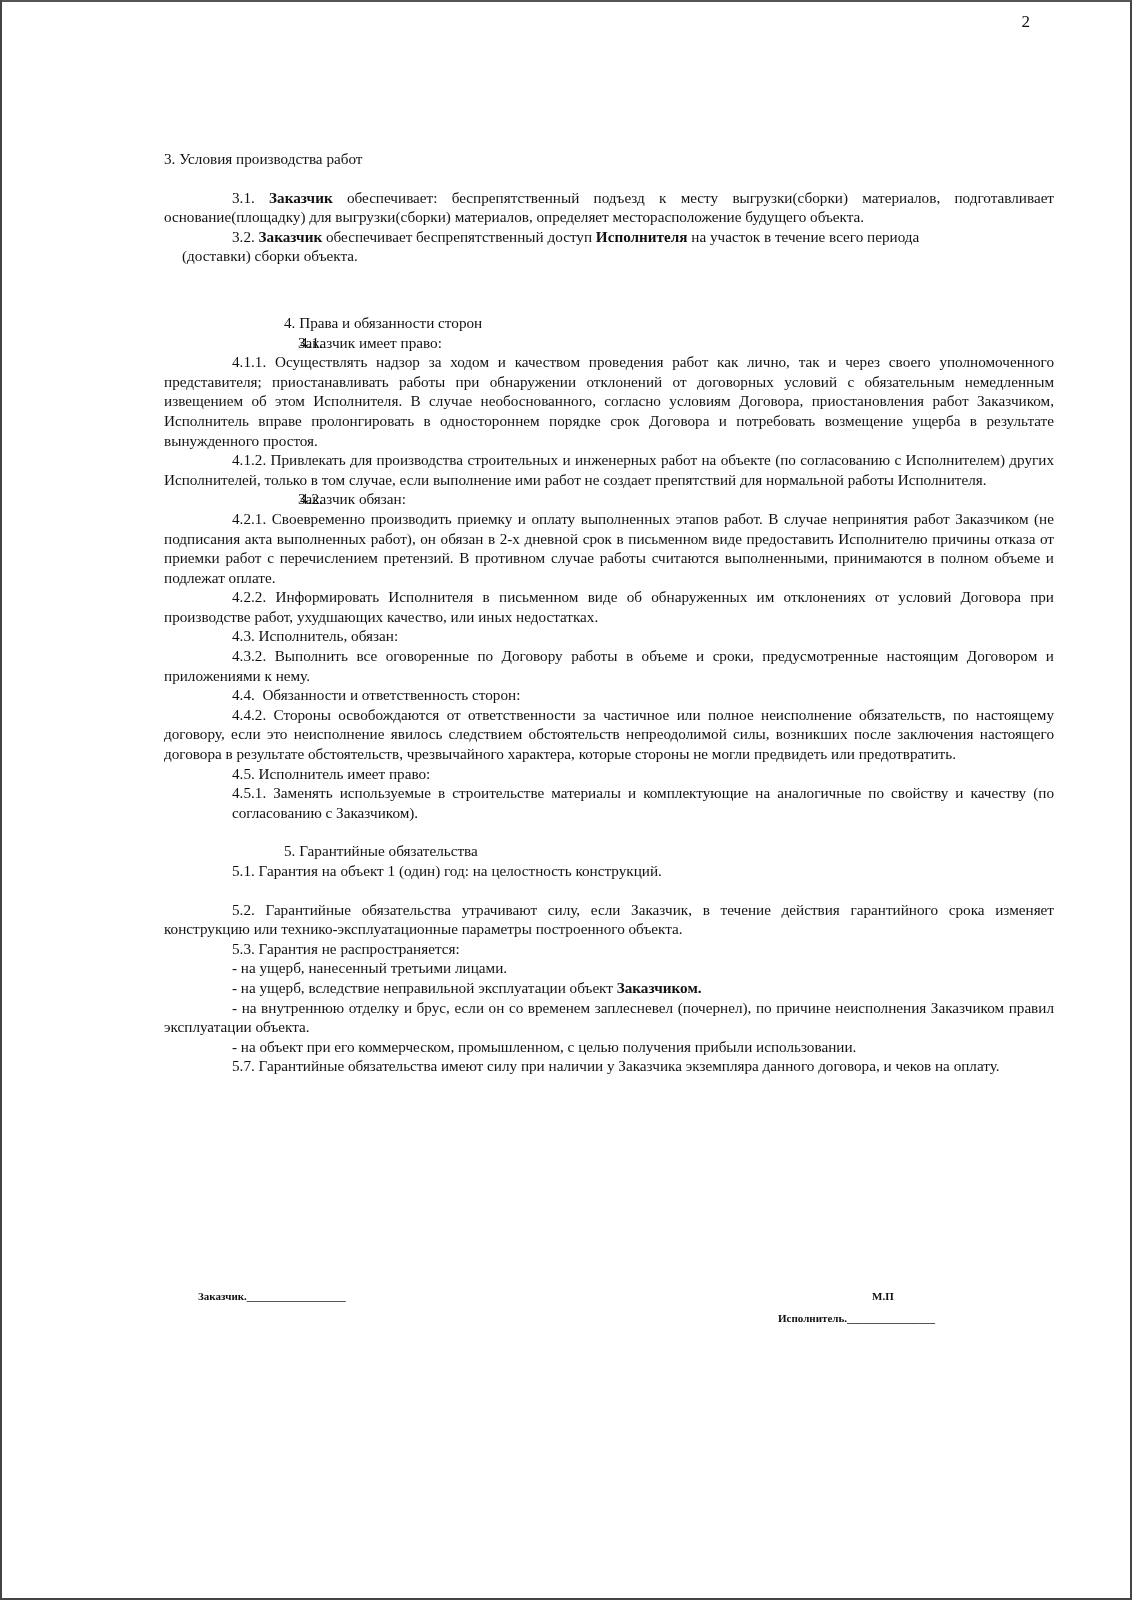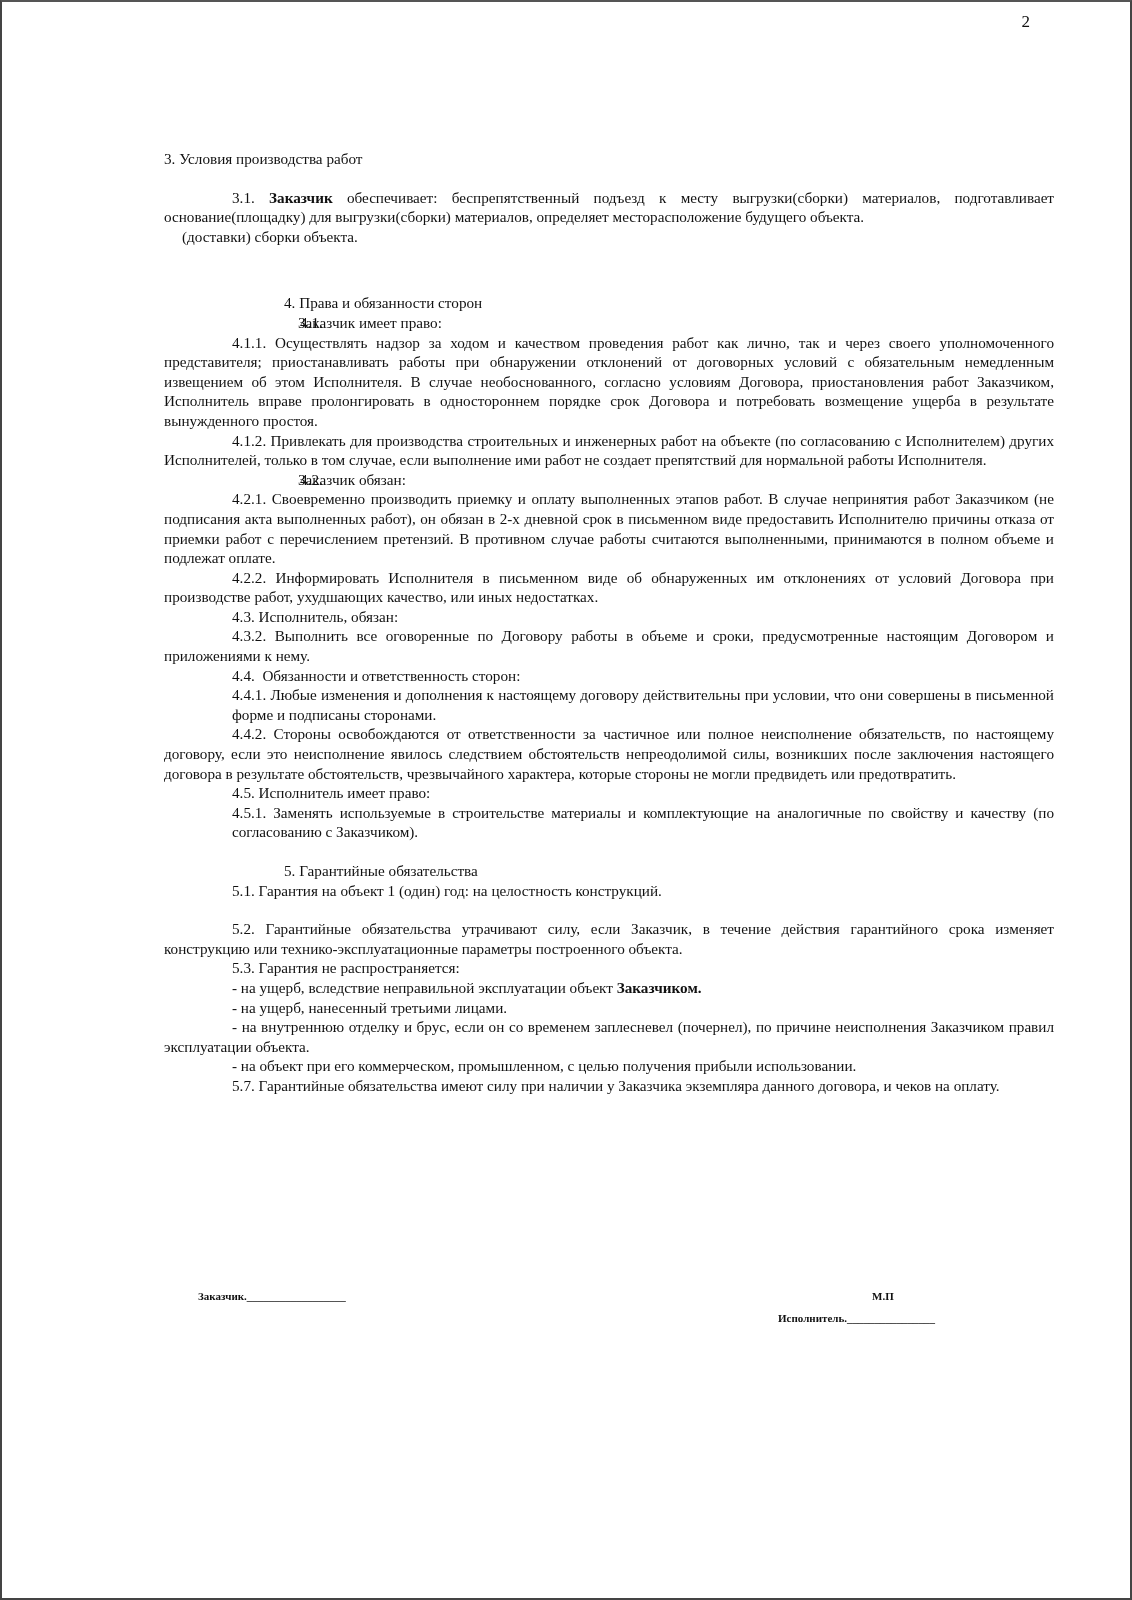--- a/index.html
+++ b/index.html
@@ -35,43 +35,43 @@
 </head>
 <body>
 
 <div class="page">
   <div class="pageno" style="right:100px; top:10px;">2</div>
 
   <div class="doc">
 
     <p class="h" style="margin-top:147px;">3. Условия производства работ</p>
     <p class="ind" style="margin-top:19px;"><span>3.1.</span> <b>Заказчик</b><span> обеспечивает: беспрепятственный подъезд к месту выгрузки(сборки) материалов, подготавливает основание(площадку) для выгрузки(сборки) материалов, определяет месторасположение будущего объекта.</span></p>
+    <p class="ind"><span>3.2.</span> <b>Заказчик</b><span> обеспечивает беспрепятственный доступ </span><b>Исполнителя</b><span> на участок в течение всего периода</span></p>
     <p class="hang2">(доставки) сборки объекта.</p>
 
     <p class="h" style="margin-top:47px; padding-left:120px;">4. Права и обязанности сторон</p>
     <p class="ind"><span class="tab">4.1.</span><span>Заказчик имеет право:</span></p>
     <p class="ind">4.1.1. Осуществлять надзор за ходом и качеством проведения работ как лично, так и через своего уполномоченного представителя; приостанавливать работы при обнаружении отклонений от договорных условий с обязательным немедленным извещением об этом Исполнителя. В случае необоснованного, согласно условиям Договора, приостановления работ Заказчиком, Исполнитель вправе пролонгировать в одностороннем порядке срок Договора и потребовать возмещение ущерба в результате вынужденного простоя.</p>
     <p class="ind">4.1.2. Привлекать для производства строительных и инженерных работ на объекте (по согласованию с Исполнителем) других Исполнителей, только в том случае, если выполнение ими работ не создает препятствий для нормальной работы Исполнителя.</p>
     <p class="ind"><span class="tab">4.2.</span><span>Заказчик обязан:</span></p>
     <p class="ind">4.2.1. Своевременно производить приемку и оплату выполненных этапов работ. В случае непринятия работ Заказчиком (не подписания акта выполненных работ), он обязан в 2-х дневной срок в письменном виде предоставить Исполнителю причины отказа от приемки работ с перечислением претензий. В противном случае работы считаются выполненными, принимаются в полном объеме и подлежат оплате.</p>
     <p class="ind">4.2.2. Информировать Исполнителя в письменном виде об обнаруженных им отклонениях от условий Договора при производстве работ, ухудшающих качество, или иных недостатках.</p>
     <p class="ind">4.3. Исполнитель, обязан:</p>
     <p class="ind"> 4.3.2. Выполнить все оговоренные по Договору работы в объеме и сроки, предусмотренные настоящим Договором и приложениями к нему.</p>
     <p class="ind" style="white-space:pre-wrap;">4.4.  Обязанности и ответственность сторон:</p>
-    <p class="hang">4.4.1. Любые изменения и дополнения к настоящему договору действительны при условии, что они совершены в письменной форме и подписаны сторонами.</p>
     <p class="ind">4.4.2. Стороны освобождаются от ответственности за частичное или полное неисполнение обязательств, по настоящему договору, если это неисполнение явилось следствием обстоятельств непреодолимой силы, возникших после заключения настоящего договора в результате обстоятельств, чрезвычайного характера, которые стороны не могли предвидеть или предотвратить.</p>
     <p class="ind">4.5. Исполнитель имеет право:</p>
     <p class="hang">4.5.1. Заменять используемые в строительстве материалы и комплектующие на аналогичные по свойству и качеству (по согласованию с Заказчиком).</p>
 
     <p class="h" style="margin-top:19px; padding-left:120px;">5. Гарантийные обязательства</p>
     <p class="ind">5.1. Гарантия на объект 1 (один) год: на целостность конструкций.</p>
     <p class="ind" style="margin-top:19px;">5.2. Гарантийные обязательства утрачивают силу, если Заказчик, в течение действия гарантийного срока изменяет конструкцию или технико-эксплуатационные параметры построенного объекта.</p>
     <p class="ind">5.3. Гарантия не распространяется:</p>
+    <p class="ind">- на ущерб, нанесенный третьими лицами.</p>
     <p class="ind"><span>- на ущерб, вследствие неправильной эксплуатации объект </span><b>Заказчиком.</b></p>
-    <p class="ind">- на ущерб, нанесенный третьими лицами.</p>
     <p class="ind">- на внутреннюю отделку и брус, если он со временем заплесневел (почернел), по причине неисполнения Заказчиком правил эксплуатации объекта.</p>
     <p class="ind">- на объект при его коммерческом, промышленном, с целью получения прибыли использовании.</p>
     <p class="ind">5.7. Гарантийные обязательства имеют силу при наличии у Заказчика экземпляра данного договора, и чеков на оплату.</p>
   </div>
 
   <div class="sig" style="left:196px; top:1288px;">Заказчик.__________________</div>
   <div class="sig" style="left:870px; top:1288px;text-align:center;">М.П</div>
   <div class="sig" style="left:776px; top:1310px;">Исполнитель.________________</div>
 </div>
 

